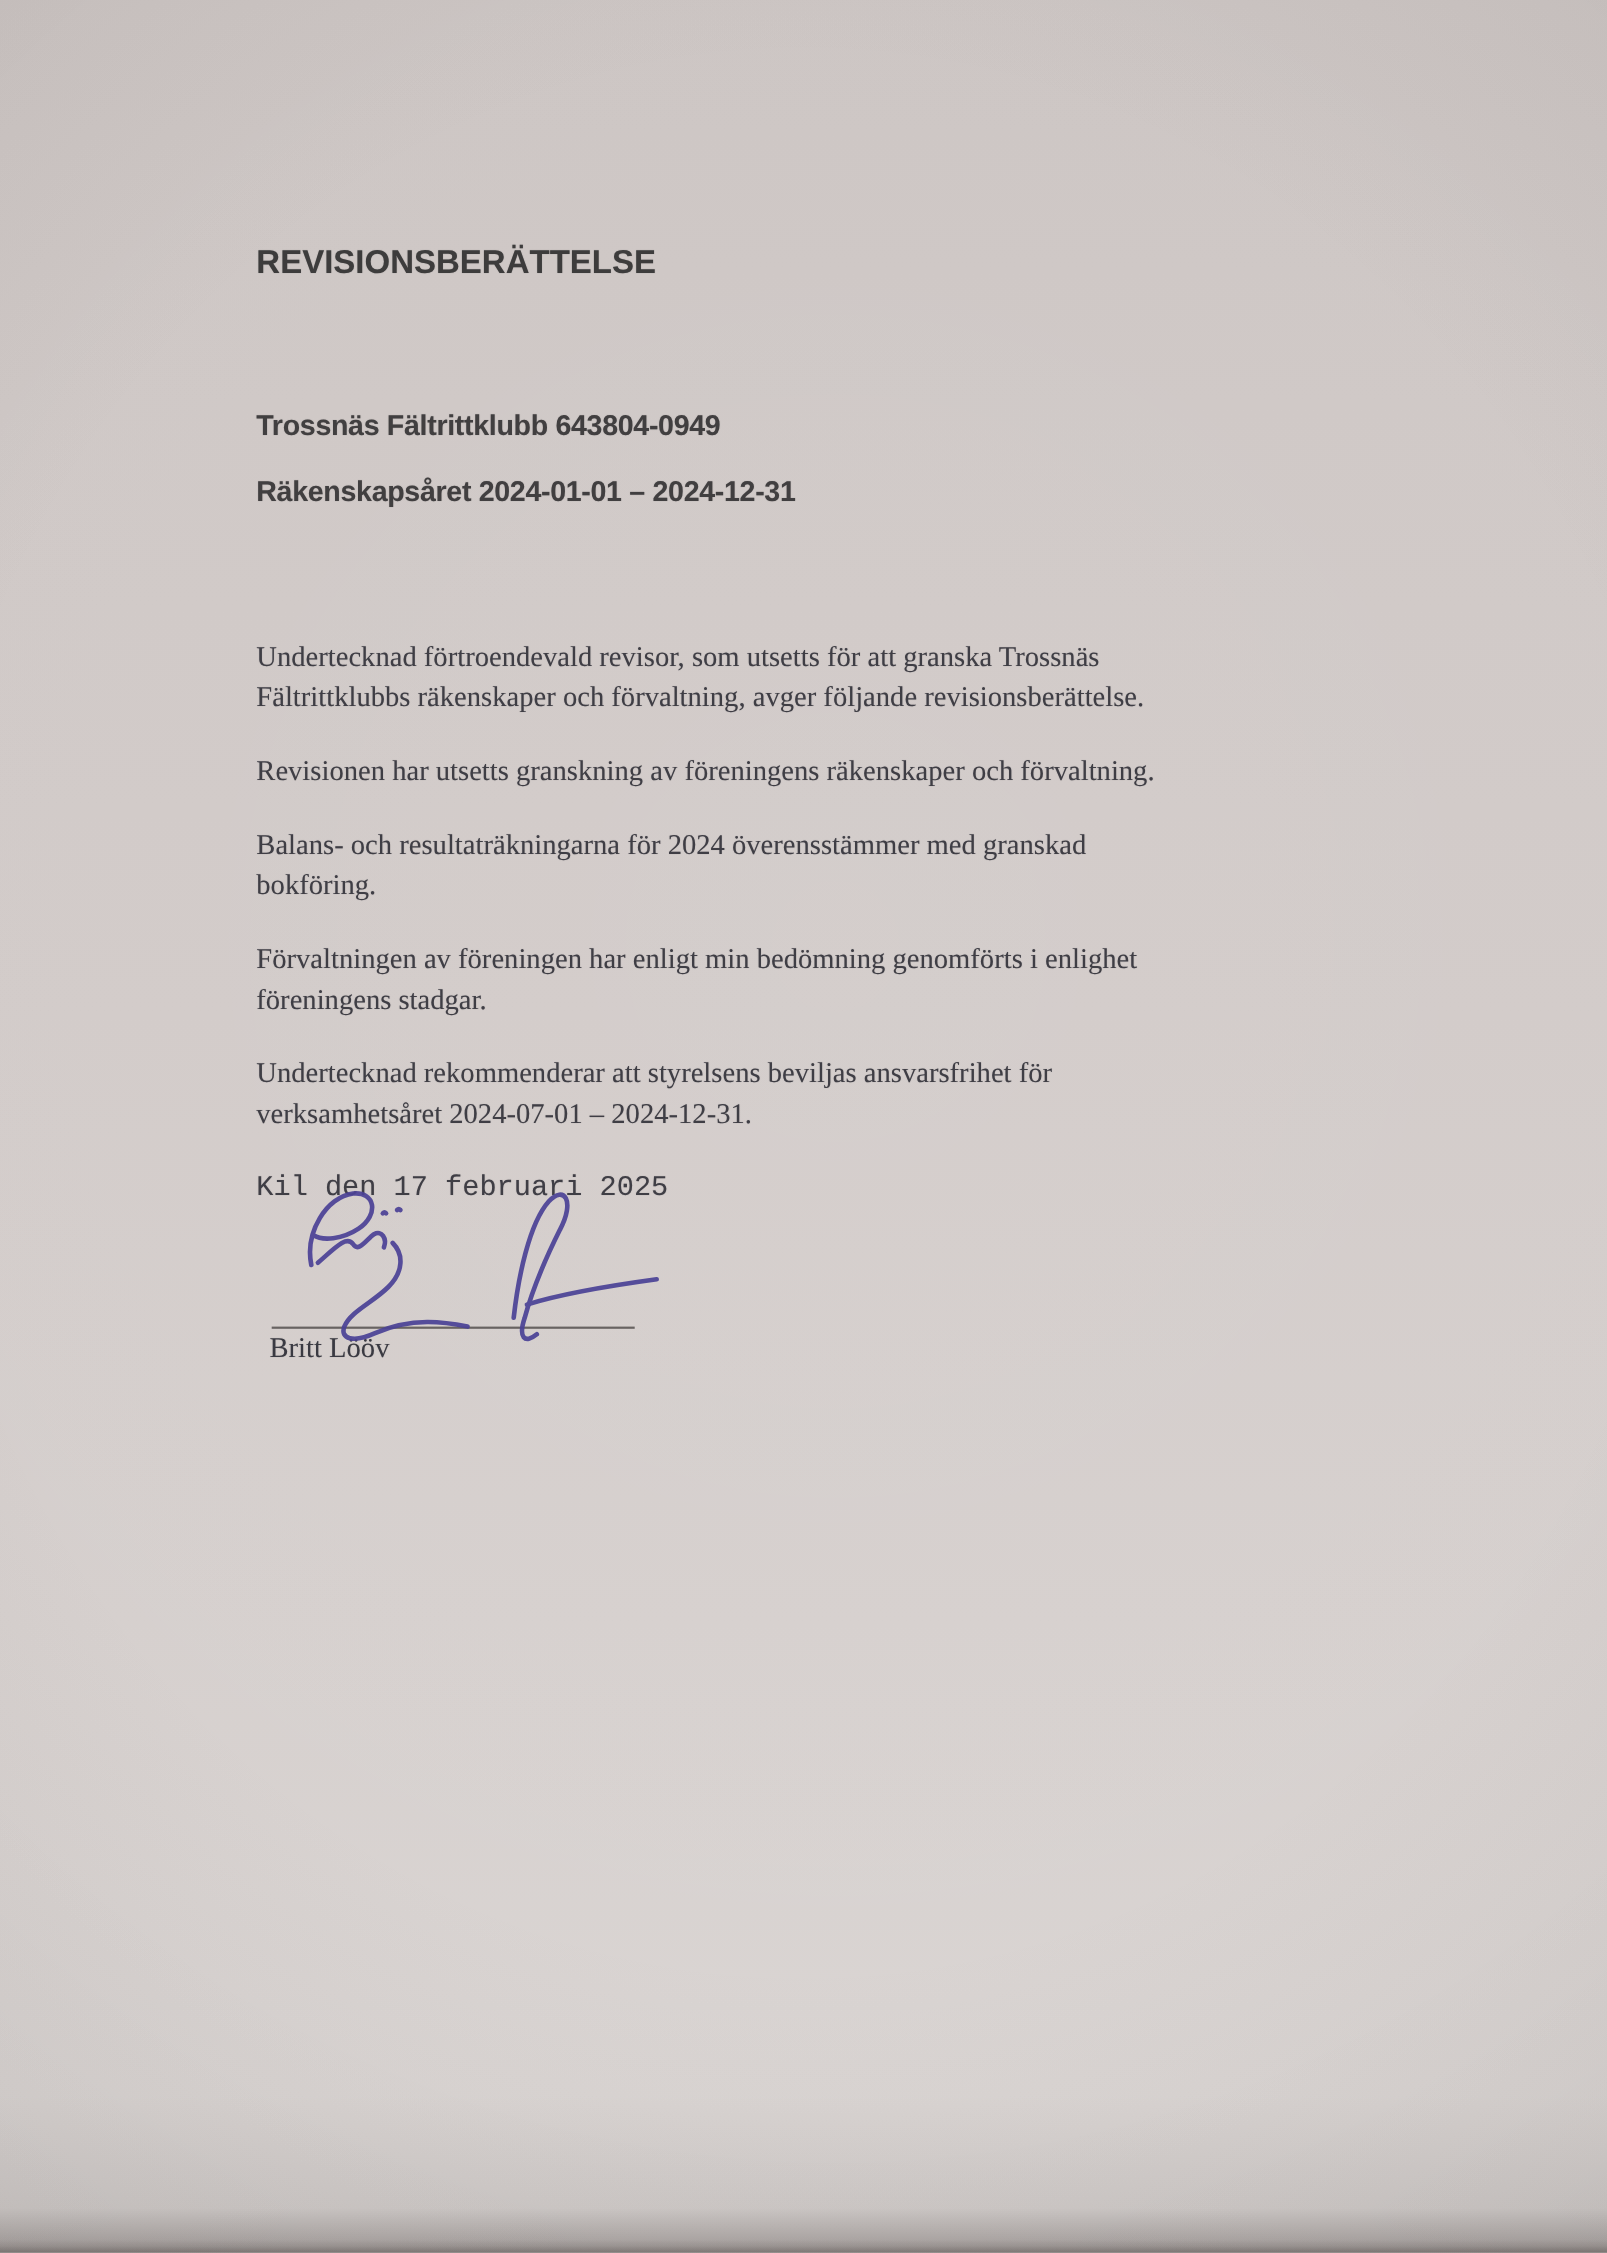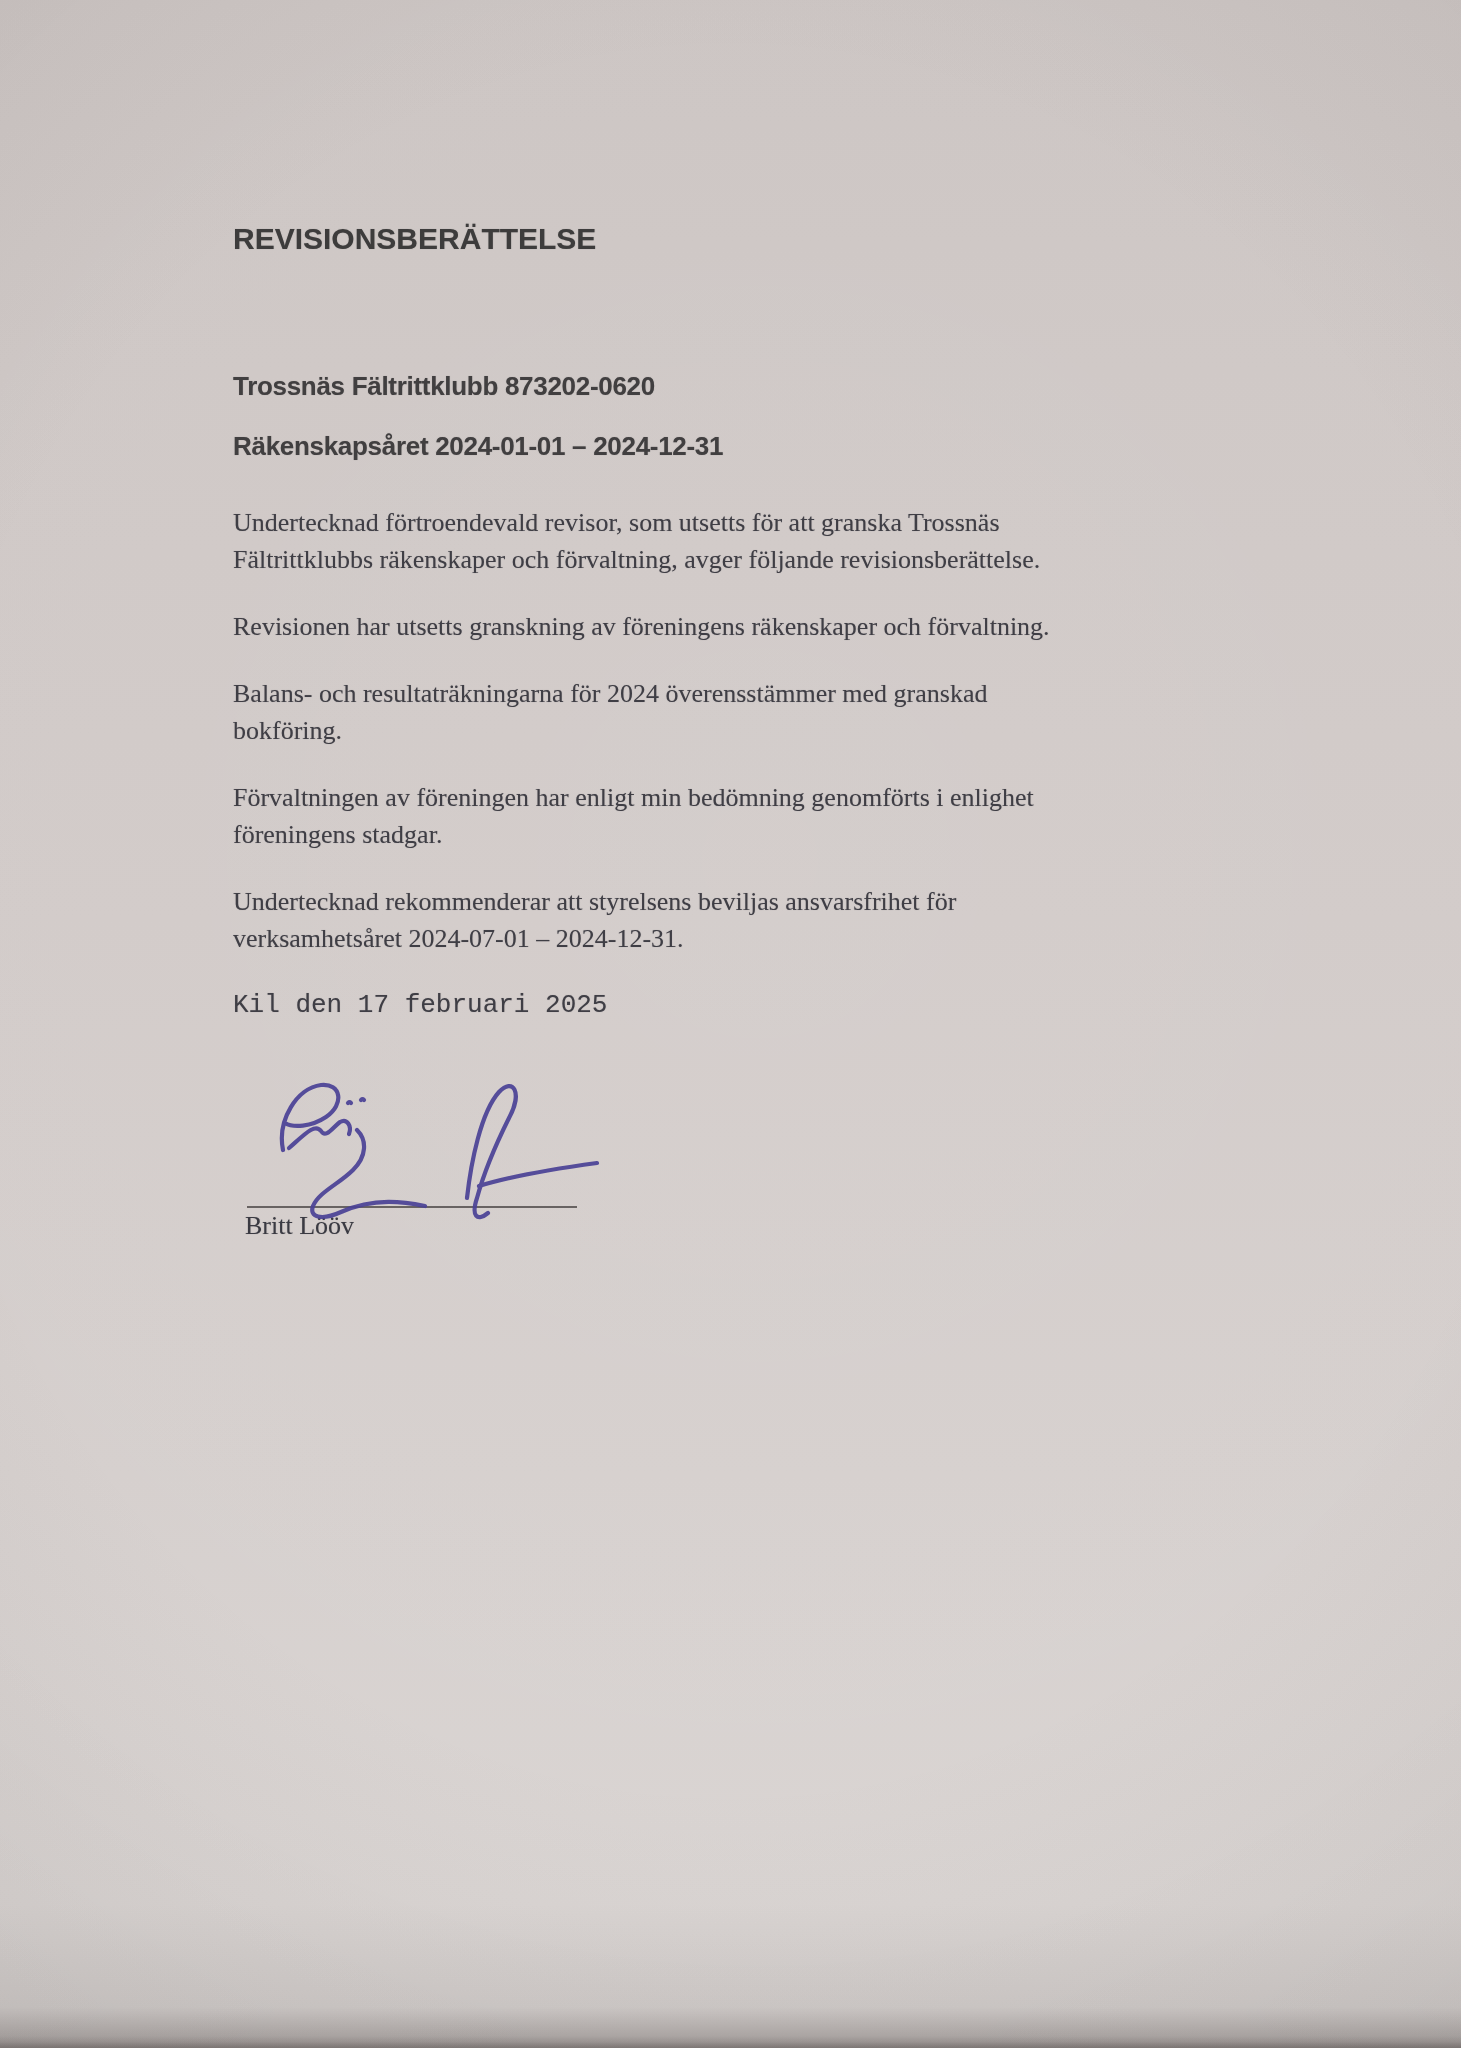--- a/index.html
+++ b/index.html
@@ -52,21 +52,21 @@
   .subhead.period{margin-top:28px;}
 
   .body-par{
     margin:0 0 30px 0;
     font-size:26px;
     line-height:37px;
     color:#3f3e45;
     white-space:pre-line;
     text-shadow:0 0 1px rgba(63,62,69,0.30);
   }
-  .body-par.first{margin-top:42px;}
+  .body-par.first{margin-top:116px;}
   .date-line{margin-bottom:0;font-family:Liberation Mono, monospace;}
 
   .sig-block{
     position:absolute;left:245px;top:1080px;width:380px;height:180px;
   }
   .sig-rule{
     position:absolute;left:2px;top:126px;width:330px;height:2px;
     background:#55504f;opacity:.85;
   }
   .sig-name{
@@ -80,21 +80,21 @@
   }
 </style>
 </head>
 <body>
 
 <div class="photo">
   <div class="content">
 
     <h1 class="doc-title">REVISIONSBERÄTTELSE</h1>
 
-    <p class="subhead org">Trossnäs Fältrittklubb 873202-0620</p>
+    <p class="subhead org">Trossnäs Fältrittklubb 643804-0949</p>
     <p class="subhead period">Räkenskapsåret 2024-01-01 – 2024-12-31</p>
 
     <p class="body-par first">Undertecknad förtroendevald revisor, som utsetts för att granska Trossnäs
 Fältrittklubbs räkenskaper och förvaltning, avger följande revisionsberättelse.</p>
     <p class="body-par">Revisionen har utsetts granskning av föreningens räkenskaper och förvaltning.</p>
     <p class="body-par">Balans- och resultaträkningarna för 2024 överensstämmer med granskad
 bokföring.</p>
     <p class="body-par">Förvaltningen av föreningen har enligt min bedömning genomförts i enlighet
 föreningens stadgar.</p>
     <p class="body-par">Undertecknad rekommenderar att styrelsens beviljas ansvarsfrihet för

